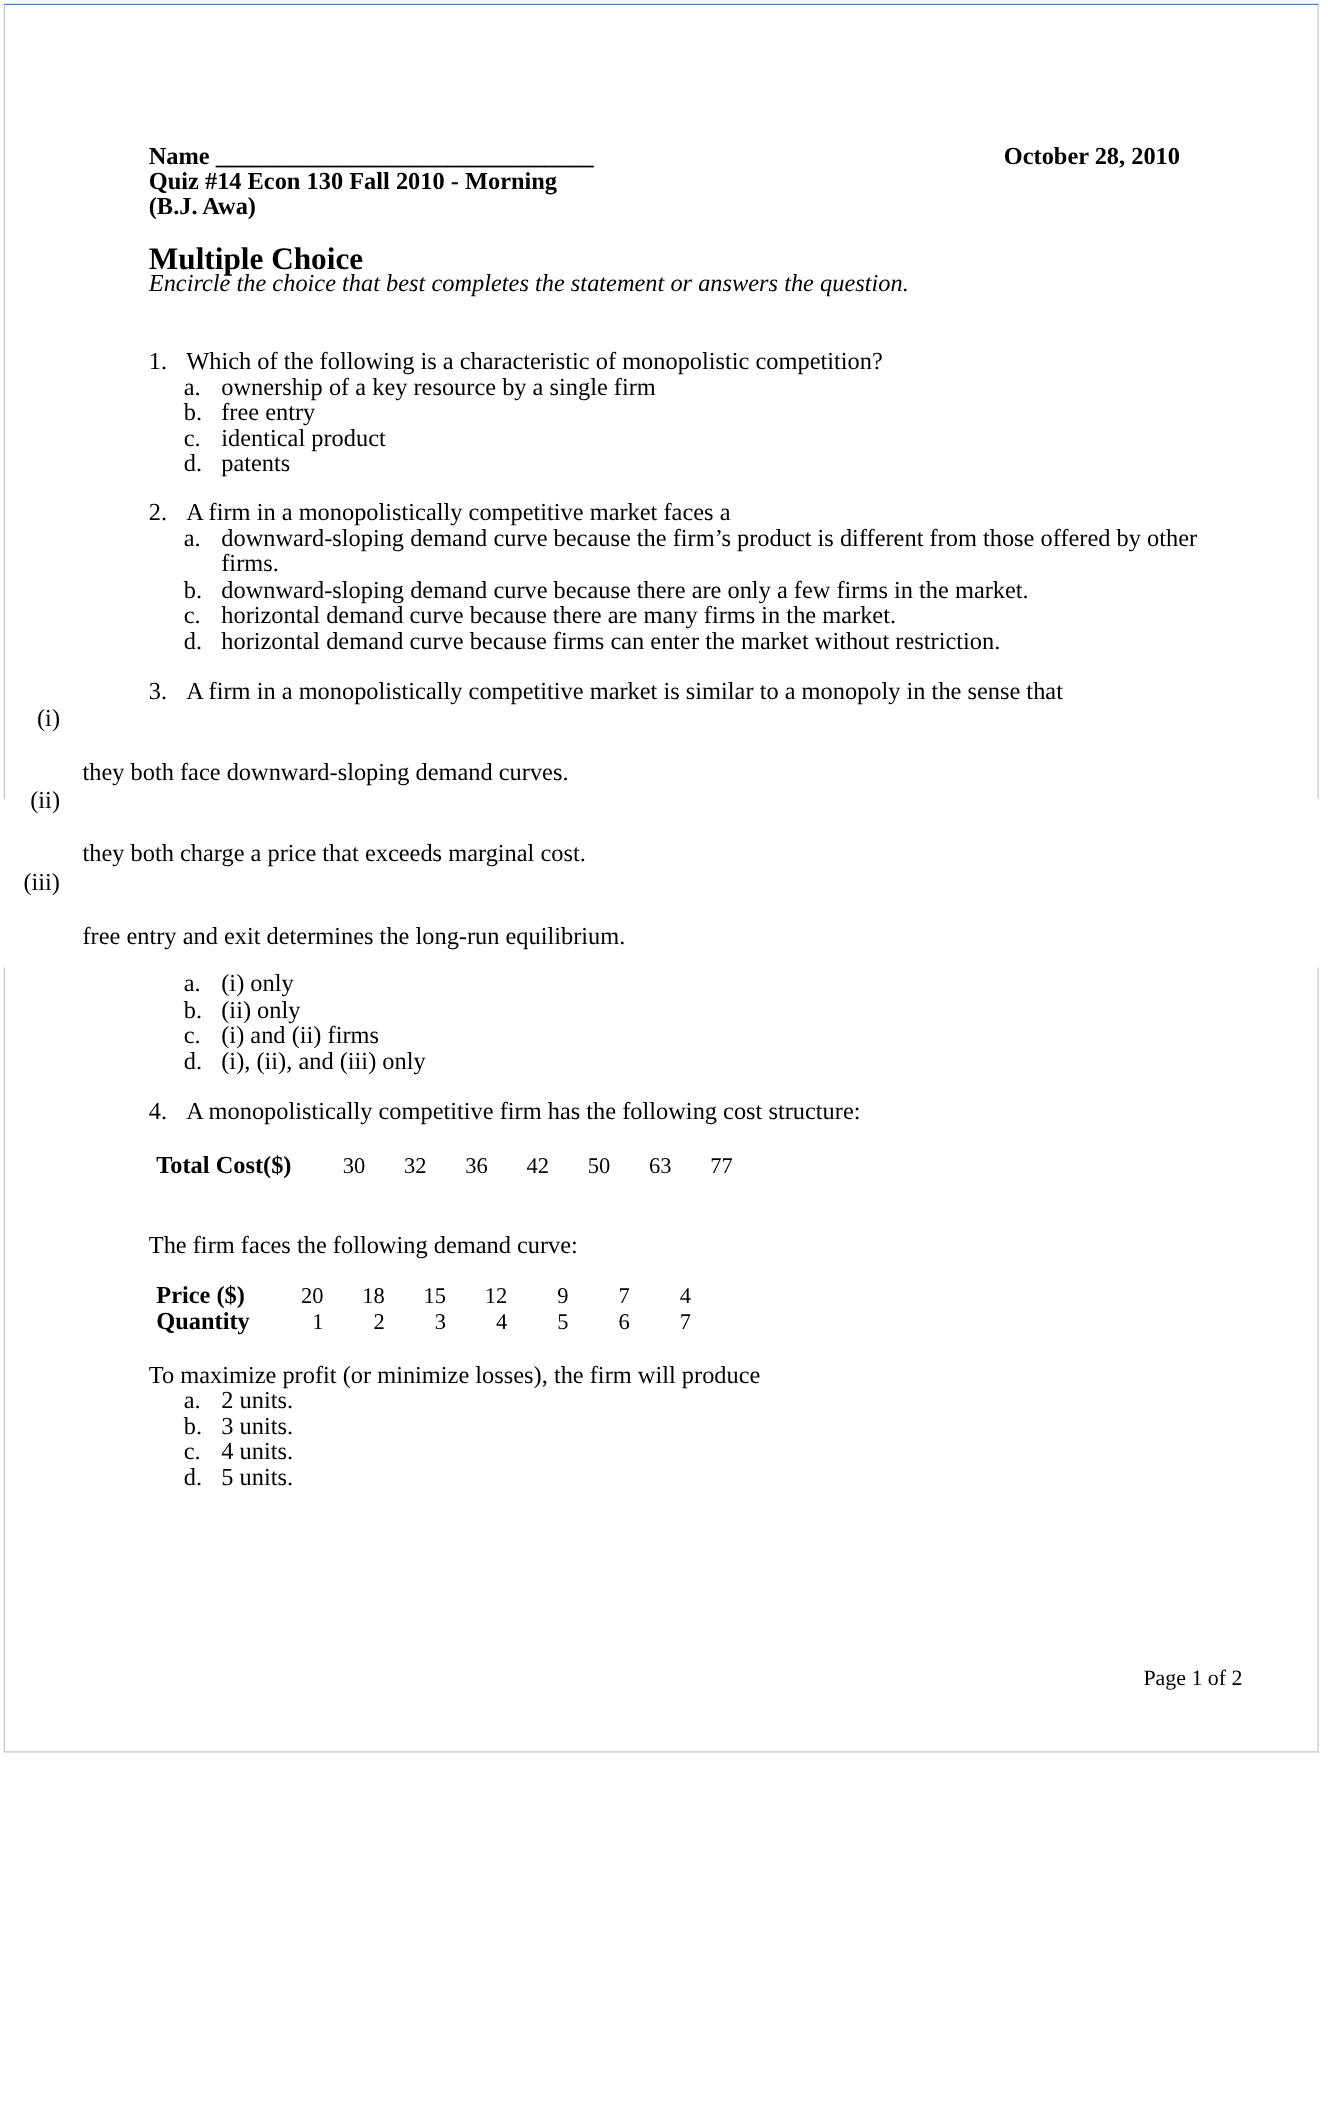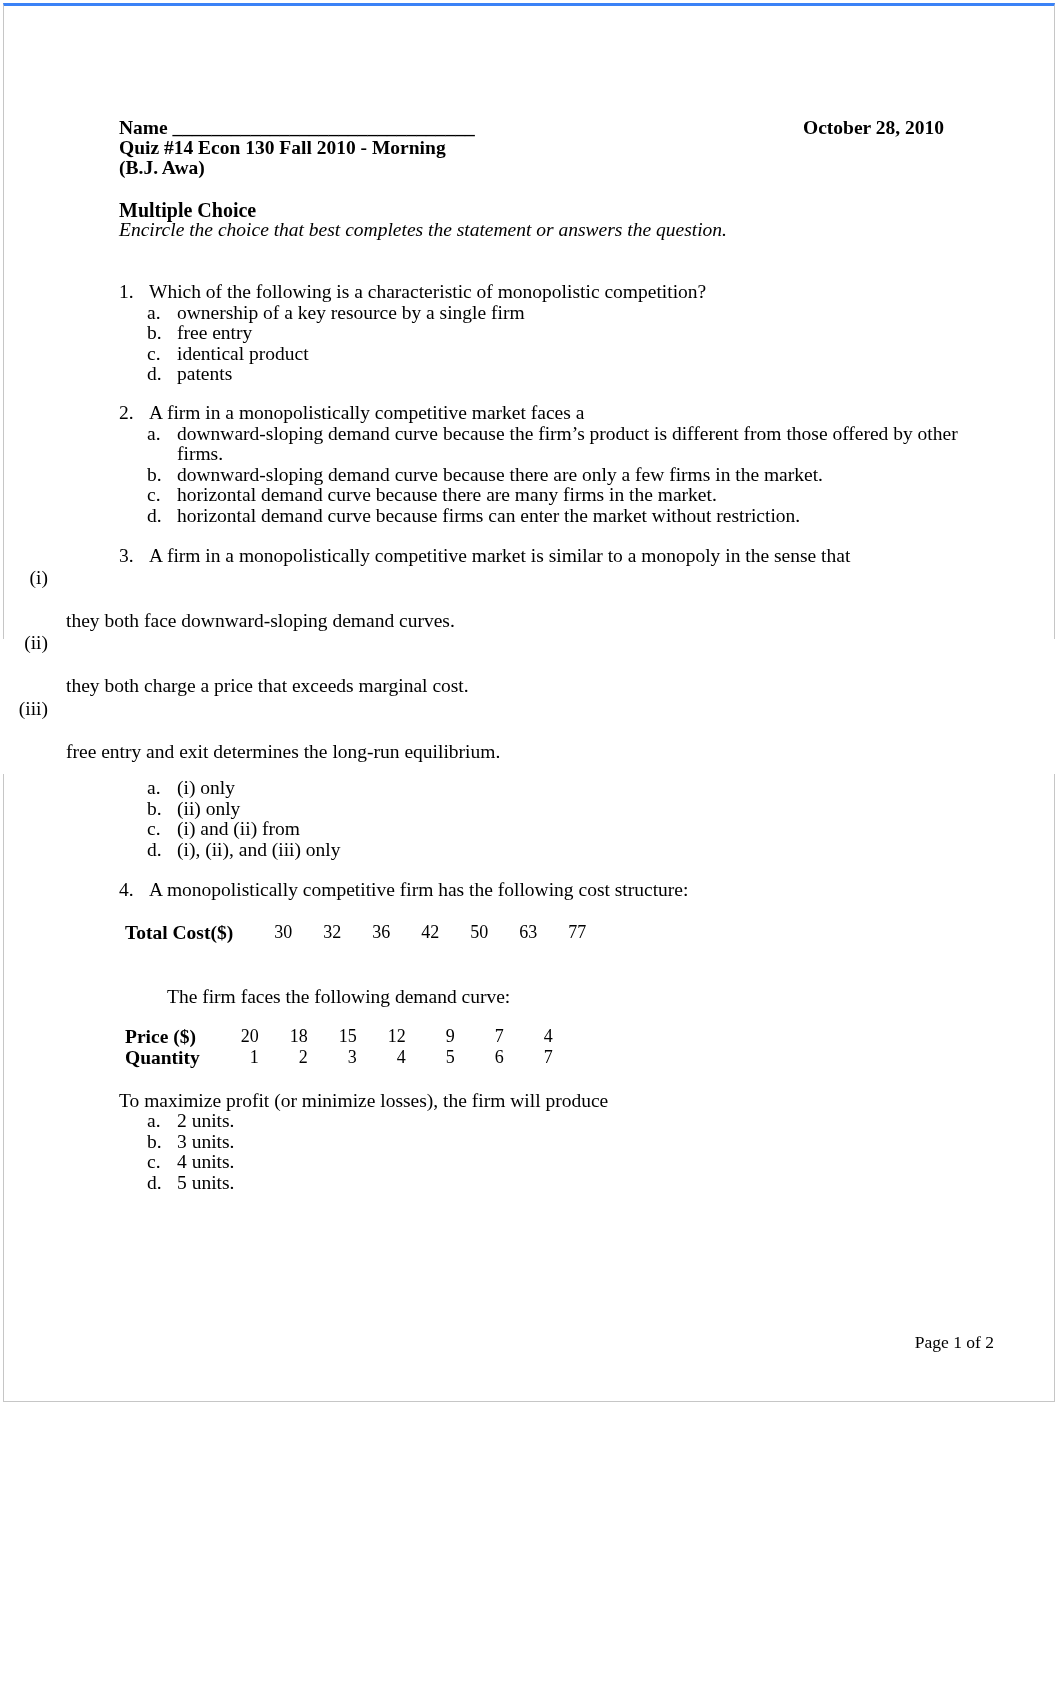--- a/index.html
+++ b/index.html
@@ -35,21 +35,21 @@
     left: 3px;
     width: 1052px;
     box-sizing: border-box;
     border-left: 1px solid #c6c6c6;
     border-right: 1px solid #c6c6c6;
     background: #ffffff;
   }
   #sheet-top {
     top: 3px;
     height: 636px;
-    border-top: 3px solid #3b82f6;
+    border-top: 1px solid #3b82f6;
   }
   #sheet-bottom {
     top: 774px;
     height: 628px;
     border-bottom: 1px solid #c6c6c6;
   }
 
   .content {
     position: absolute;
     left: 115px;
@@ -68,21 +68,21 @@
     right: 50px;
     top: 0;
     font-weight: bold;
     font-size: 19.5px;
     white-space: nowrap;
   }
   .name-line { letter-spacing: 0px; }
 
   .section-title {
     font-weight: bold;
-    font-size: 20px;
+    font-size: 25px;
     line-height: 20px;
   }
   .section-sub {
     font-style: italic;
     font-size: 19.5px;
     line-height: 20px;
   }
 
   
   .q {
@@ -272,21 +272,21 @@
     <div class="opt-line">
       <span class="opt-letter">a.</span>
       <span class="opt-text">(i) only</span>
     </div>
     <div class="opt-line">
       <span class="opt-letter">b.</span>
       <span class="opt-text">(ii) only</span>
     </div>
     <div class="opt-line">
       <span class="opt-letter">c.</span>
-      <span class="opt-text">(i) and (ii) from</span>
+      <span class="opt-text">(i) and (ii) firms</span>
     </div>
     <div class="opt-line">
       <span class="opt-letter">d.</span>
       <span class="opt-text">(i), (ii), and (iii) only</span>
     </div>
   </div>
 
   <div class="content q" style="top: 106px;">
     <div class="q-line">
       <span class="q-num">4.</span>
@@ -304,21 +304,21 @@
         <td class="val">36</td>
         <td class="val">42</td>
         <td class="val">50</td>
         <td class="val">63</td>
         <td class="val">77</td>
       </tr>
     </tbody>
       </table>
   </div>
 
-  <div class="content plain" style="top: 212px; margin-left: 48px;">The firm faces the following demand curve:</div>
+  <div class="content plain" style="top: 212px;">The firm faces the following demand curve:</div>
 
   <div class="content" style="top: 252px;">
     <table class="dtable">
       <tbody>
           <tr>
         <td class="rowhead">Price ($)</td>
         <td class="val">20</td>
         <td class="val">18</td>
         <td class="val">15</td>
         <td class="val">12</td>

